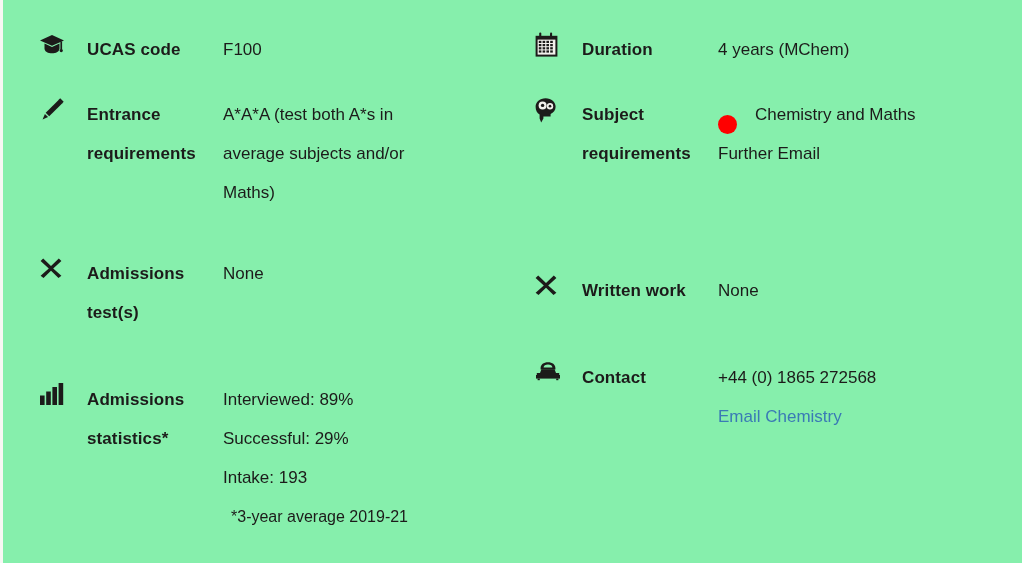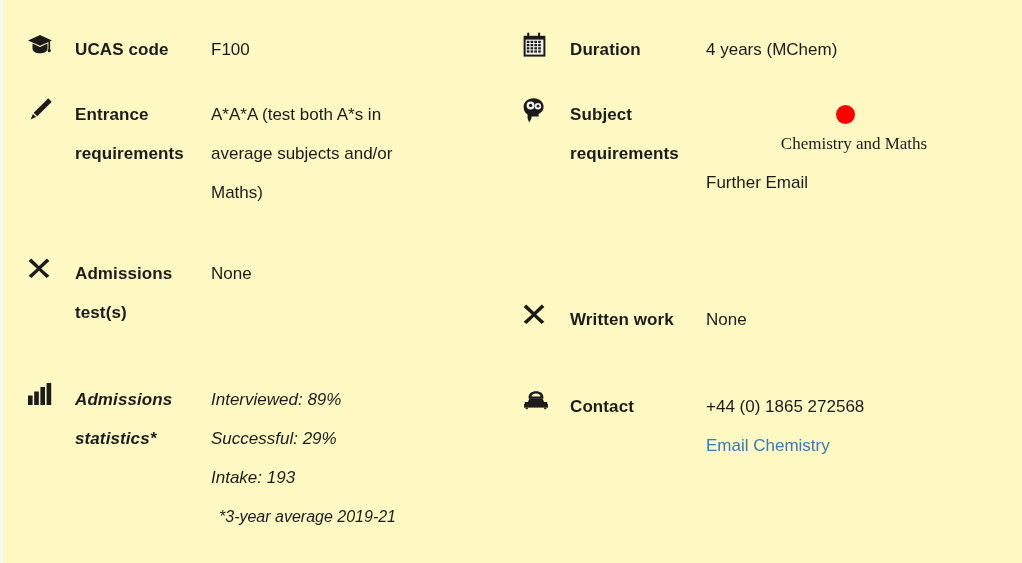--- a/index.html
+++ b/index.html
@@ -14,23 +14,23 @@
     font-family: "Liberation Sans", sans-serif;
     color: #1c1b1a;
     overflow: hidden;
   }
 
   .facts-card {
     position: relative;
     box-sizing: border-box;
     width: 1022px;
     height: 563px;
-    background: #fef9c3;
+    background: #86efac;
     border-left: 3px solid #f7f7f4;
-    padding: 30px 20px 20px 4px;
+    padding: 30px 20px 20px 16px;
   }
 
   .facts-grid {
     display: flex;
     flex-direction: row;
     align-items: flex-start;
   }
 
   .facts-col {
     width: 480px;
@@ -42,21 +42,21 @@
   .fact-row {
     display: flex;
     flex-direction: row;
     align-items: flex-start;
   }
 
   
   .fact-row.r-ucas        { margin-top: 0px;  }
   .fact-row.r-entrance    { margin-top: 26px; }
   .fact-row.r-admtest     { margin-top: 42px; }
-  .fact-row.r-admstats    { margin-top: 48px; font-style: italic; }
+  .fact-row.r-admstats    { margin-top: 48px; }
 
   .fact-row.r-duration    { margin-top: 0px;  }
   .fact-row.r-subject     { margin-top: 26px; }
   .fact-row.r-written     { margin-top: 98px; }
   .fact-row.r-contact     { margin-top: 48px; }
 
   .fact-icon {
     flex: 0 0 auto;
     width: 36px;
     margin-right: 12px;
@@ -91,23 +91,22 @@
   .fact-footnote {
     font-size: 16px;
     line-height: 30px;
     color: #1c1b1a;
     margin-left: 8px;
   }
 
   
   .req-item {
     display: flex;
-    flex-direction: column;
-    align-items: center;
-    font-family: Liberation Serif, serif;
+    flex-direction: row;
+    align-items: flex-end;
   }
   .req-dot {
     flex: 0 0 auto;
     width: 19px;
     height: 19px;
     border-radius: 50%;
     margin-top: 10px;
     margin-right: 18px;
   }
   .req-text {

